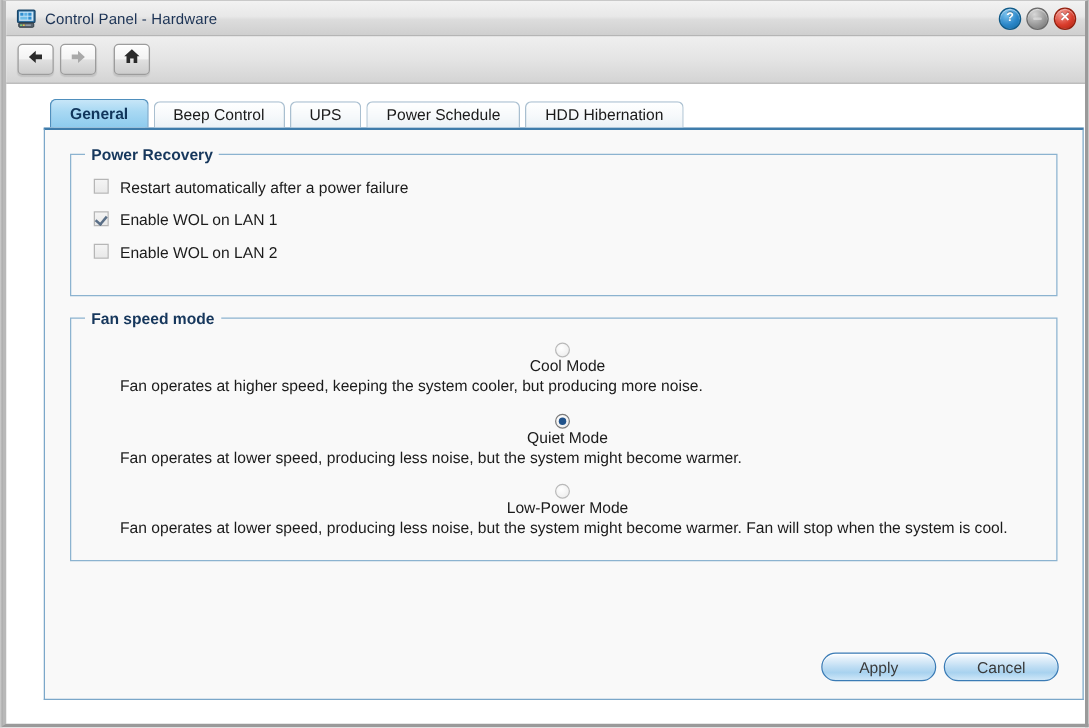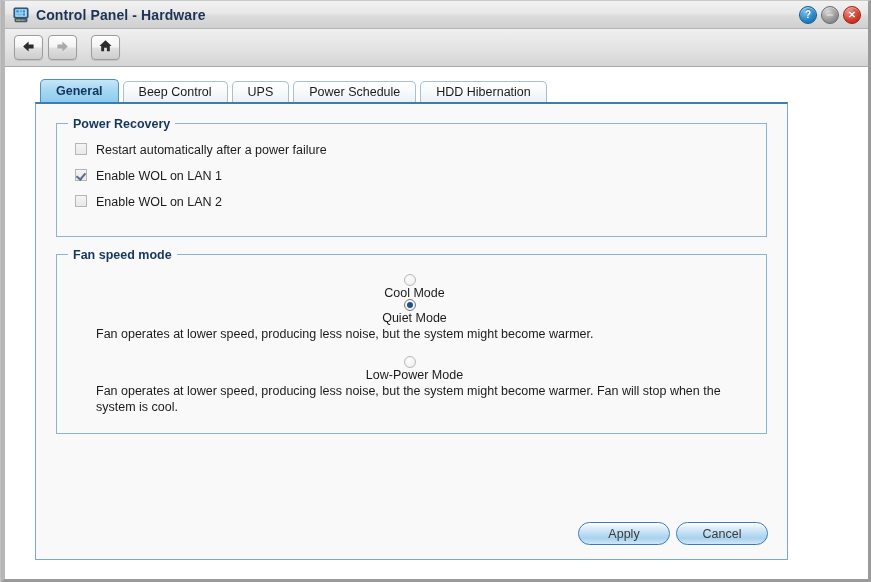--- a/index.html
+++ b/index.html
@@ -40,22 +40,22 @@
     align-items: center;
     padding-left: 8px;
   }
   #title-icon {
     width: 16px; height: 16px;
     margin-right: 7px;
     flex: 0 0 auto;
     position: relative;
   }
   #title-text {
-    font-size: 14px;
-    font-weight: bold;
+    font-size: 12px;
+    font-weight: normal;
     color: #1c3355;
     letter-spacing: 0.1px;
     white-space: nowrap;
   }
   #win-buttons {
     position: absolute;
     right: 7px; top: 5px;
     display: flex;
     gap: 4px;
   }
@@ -121,21 +121,21 @@
     cursor: pointer;
   }
   .tb-btn.spaced { margin-left: 9px; }
   .tb-btn.disabled { cursor: default; }
 
   
   #content {
     position: absolute;
     left: 30px;
     top: 78px;
-    width: 753px;
+    width: 832px;
     height: 481px;
   }
 
   
   #tabs {
     position: relative;
     height: 23px;
     display: flex;
     align-items: flex-end;
     padding-left: 5px;
@@ -391,20 +391,21 @@
         </div>
       </div>
 
       <div class="fieldset">
         <div class="legend">Fan speed mode</div>
 
         <div class="radio-row">
           <span class="radio"></span>
           <span class="radio-label">Cool Mode</span>
         </div>
+        <div class="radio-desc">Fan operates at higher speed, keeping the system cooler, but producing more noise.</div>
 
         <div class="radio-row">
           <span class="radio selected"></span>
           <span class="radio-label">Quiet Mode</span>
         </div>
         <div class="radio-desc">Fan operates at lower speed, producing less noise, but the system might become warmer.</div>
 
         <div class="radio-row">
           <span class="radio"></span>
           <span class="radio-label">Low-Power Mode</span>

